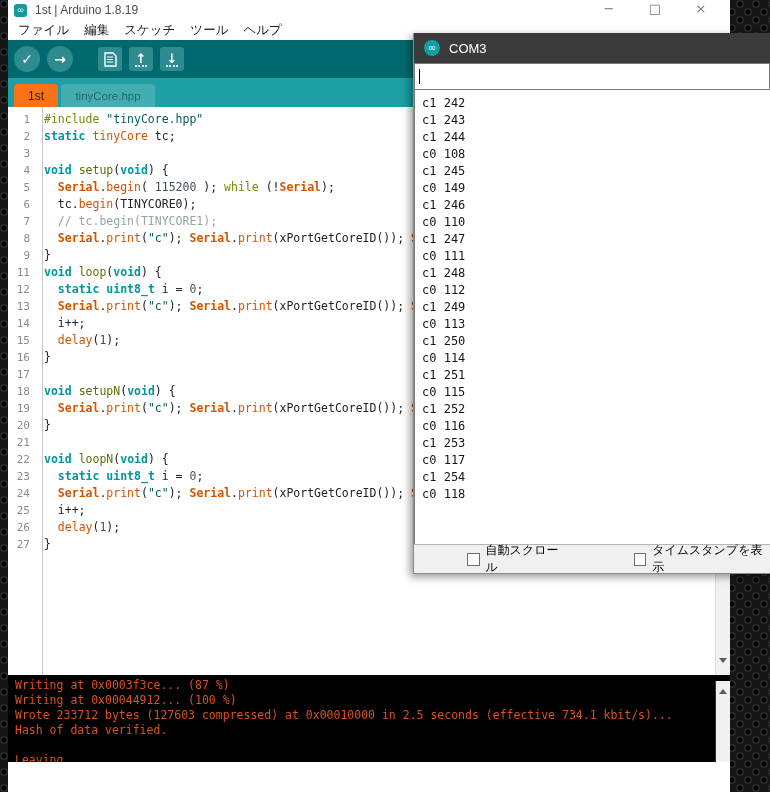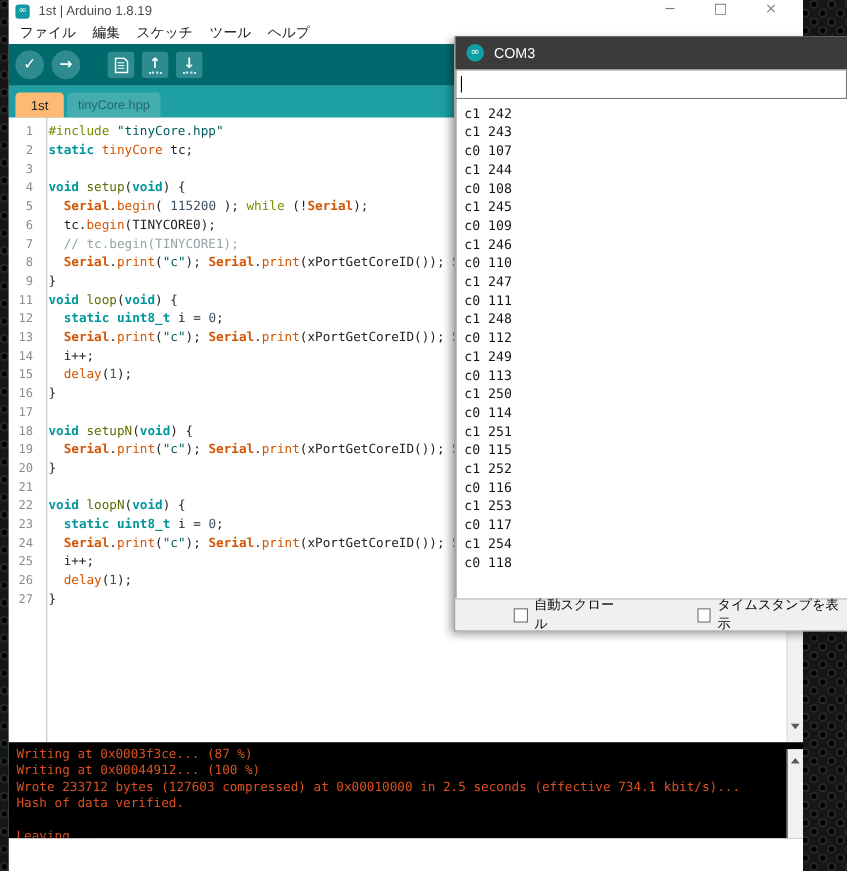--- a/index.html
+++ b/index.html
@@ -32,22 +32,22 @@
     justify-content:center; font-family:"DejaVu Sans",sans-serif; }
   .tb-btn.round { width:26px; height:26px; border-radius:50%; font-size:14px; font-weight:bold; }
   .tb-btn.square { width:24px; height:24px; border-radius:3px; font-size:13px; font-weight:bold; }
   .tb-btn.gap { margin-left:18px; }
   .tray { width:12px; border-bottom:2px dotted #cfe9ea; margin-top:-1px; }
   .doc-svg { display:block; }
 
   .tab-bar { height:29px; background:#1D9FA4; display:flex; align-items:flex-end; padding-left:6px; }
   .tab { height:23px; border-radius:4px 4px 0 0; display:flex; align-items:center; justify-content:center;
     font-size:12px; }
-  .tab.active { width:44px; background:#fdba74; color:#222; }
-  .tab.inactive { width:85px; background:#44ADB0; color:#25666A; margin-left:3px; font-size:11.5px; }
+  .tab.active { width:44px; background:#f97316; color:#222; }
+  .tab.inactive { width:94px; background:#44ADB0; color:#25666A; margin-left:3px; font-size:11.5px; }
 
   .editor { position:absolute; left:0; top:107px; width:722px; height:568px; background:#fff;
     overflow:hidden; padding-top:4px; }
   .gutter-line { position:absolute; left:34px; top:0; bottom:0; width:1px; background:#C6C6C6; }
   .ed-row { display:flex; height:17px; }
   .ln { width:28px; text-align:right; padding-right:6px; color:#8C8C8C; font-size:11px; line-height:17px; }
   .code { padding-left:8px; white-space:pre; font-size:11.5px; line-height:17px; color:#222; }
   .c-pl { color:#222; }
   .c-kw { color:#00979C; font-weight:bold; }
   .c-kw2 { color:#728E00; }
@@ -282,25 +282,24 @@
   <div class="sm-title">
     <span class="sm-icon">∞</span>
     <span class="sm-title-text">COM3</span>
   </div>
   <div class="sm-input">
     <div class="sm-cursor"></div>
   </div>
   <div class="sm-output mono" id="serial-lines">
       <div class="sm-line">c1 242</div>
       <div class="sm-line">c1 243</div>
-      <div class="sm-line">c0 107</div>
       <div class="sm-line">c1 244</div>
       <div class="sm-line">c0 108</div>
       <div class="sm-line">c1 245</div>
-      <div class="sm-line">c0 109</div>
+      <div class="sm-line">c0 149</div>
       <div class="sm-line">c1 246</div>
       <div class="sm-line">c0 110</div>
       <div class="sm-line">c1 247</div>
       <div class="sm-line">c0 111</div>
       <div class="sm-line">c1 248</div>
       <div class="sm-line">c0 112</div>
       <div class="sm-line">c1 249</div>
       <div class="sm-line">c0 113</div>
       <div class="sm-line">c1 250</div>
       <div class="sm-line">c0 114</div>

